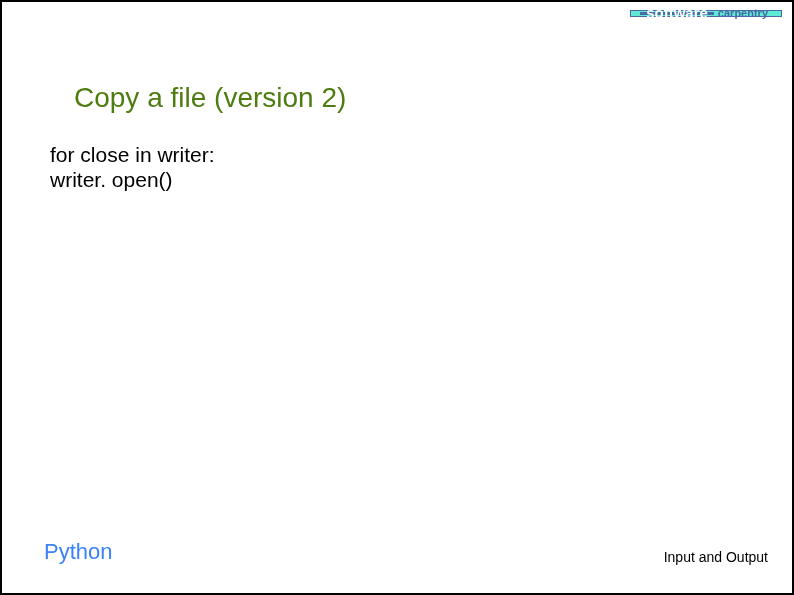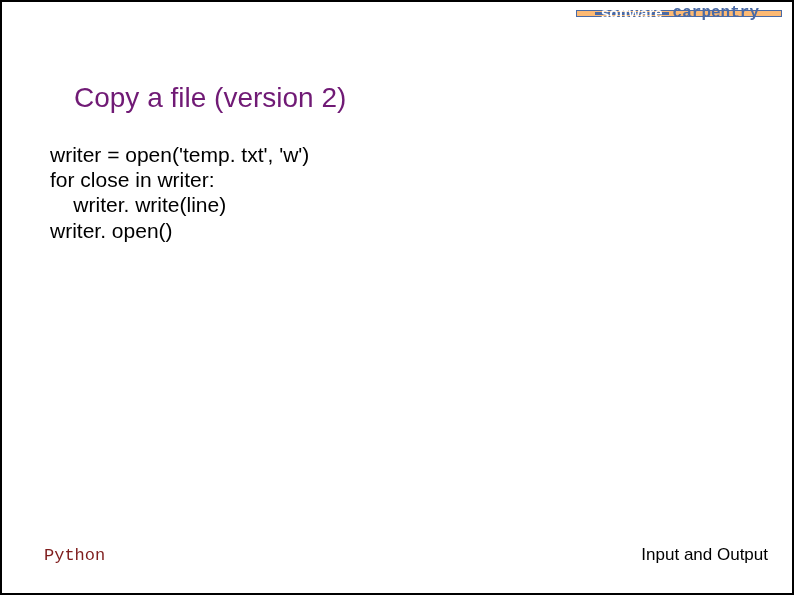--- a/index.html
+++ b/index.html
@@ -15,52 +15,52 @@
     box-sizing: border-box;
     border: 2px solid #000000;
     margin: 0 auto;
     background: #ffffff;
   }
   .logo {
     position: absolute;
     top: 8px;
     right: 10px;
     border: 1px solid #4a6aa5;
-    background: #fdba74;
-    padding: 1px 18px;
+    background: #5eead4;
+    padding: 1px 9px;
     line-height: 0;
   }
   .logo-inner {
     display: flex;
     align-items: center;
     gap: 2px;
   }
   .logo-software {
     background: #4a6aa5;
     color: #ffffff;
     font-weight: bold;
     font-size: 15px;
     padding: 1px 6px 2px 6px;
     font-family: Arial, sans-serif;
     position: relative;
   }
   .logo-carpentry {
     color: #4a6aa5;
     font-weight: bold;
-    font-size: 16px;
+    font-size: 11px;
     padding: 1px 4px 2px 2px;
-    font-family: Liberation Mono, monospace;
+    font-family: Liberation Sans, sans-serif;
     position: relative;
   }
   .title {
     position: absolute;
     top: 80px;
     left: 72px;
     font-size: 28px;
-    color: #701a75;
+    color: #4d7c0f;
     font-family: Arial, sans-serif;
   }
   .code-block {
     position: absolute;
     top: 140px;
     left: 48px;
     font-size: 21px;
     color: #000000;
     font-family: Arial, sans-serif;
     line-height: 1.2;
@@ -68,29 +68,29 @@
   .code-line {
     white-space: pre;
   }
   .kw {
     font-weight: normal;
   }
   .footer-left {
     position: absolute;
     bottom: 28px;
     left: 42px;
-    font-size: 17px;
-    color: #7f1d1d;
-    font-family: Liberation Mono, monospace;
+    font-size: 22px;
+    color: #3b82f6;
+    font-family: Liberation Sans, sans-serif;
   }
   .footer-right {
     position: absolute;
     bottom: 28px;
     right: 24px;
-    font-size: 17px;
+    font-size: 14px;
     color: #000000;
     font-family: Arial, sans-serif;
   }
 </style>
 </head>
 <body>
 
 <div class="slide">
 
   <div class="logo">
@@ -98,22 +98,20 @@
       <span class="logo-software">
         <span>software</span>
       </span>
       <span class="logo-carpentry">carpentry</span>
     </div>
   </div>
 
   <div class="title">Copy a file (version 2)</div>
 
   <div class="code-block">
-    <div class="code-line">writer = open('temp. txt', 'w')</div>
     <div class="code-line"><span class="kw">for</span><span> close </span><span class="kw">in</span><span> writer:</span></div>
-    <div class="code-line">    writer. write(line)</div>
     <div class="code-line">writer. open()</div>
   </div>
 
   <div class="footer-left">Python</div>
   <div class="footer-right">Input and Output</div>
 
 </div>
 
 </body></html>

